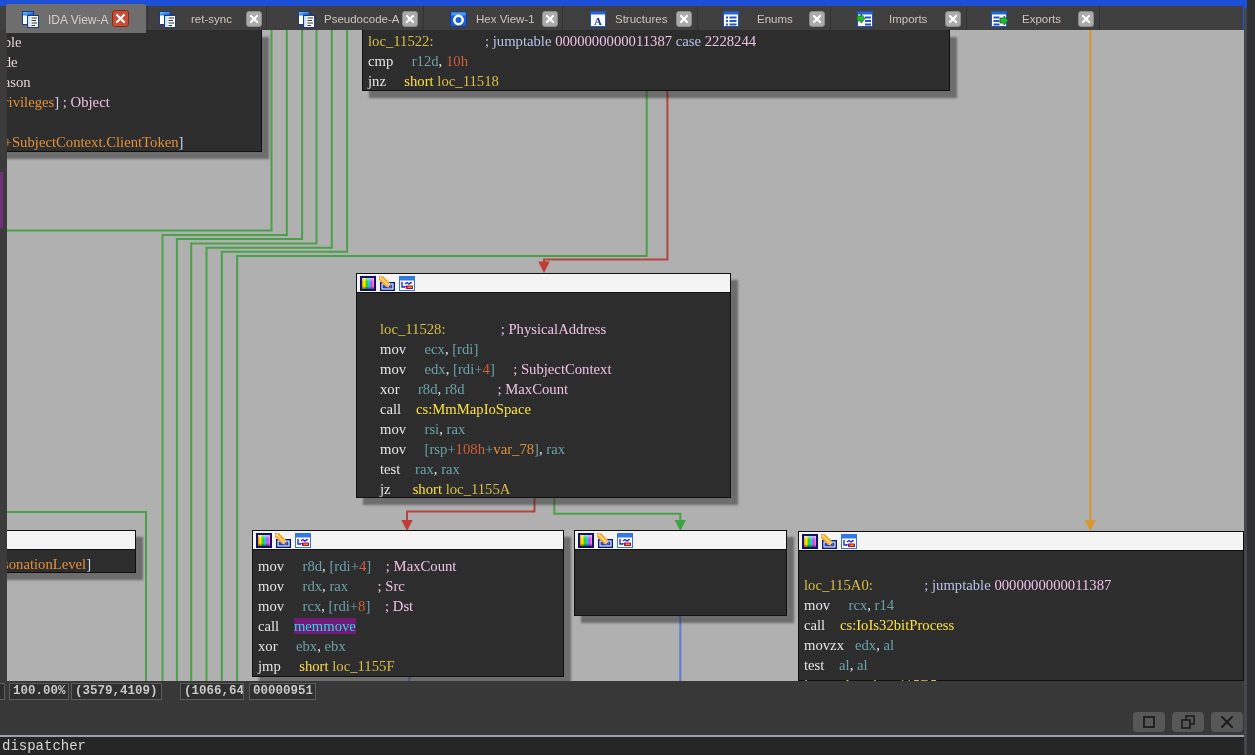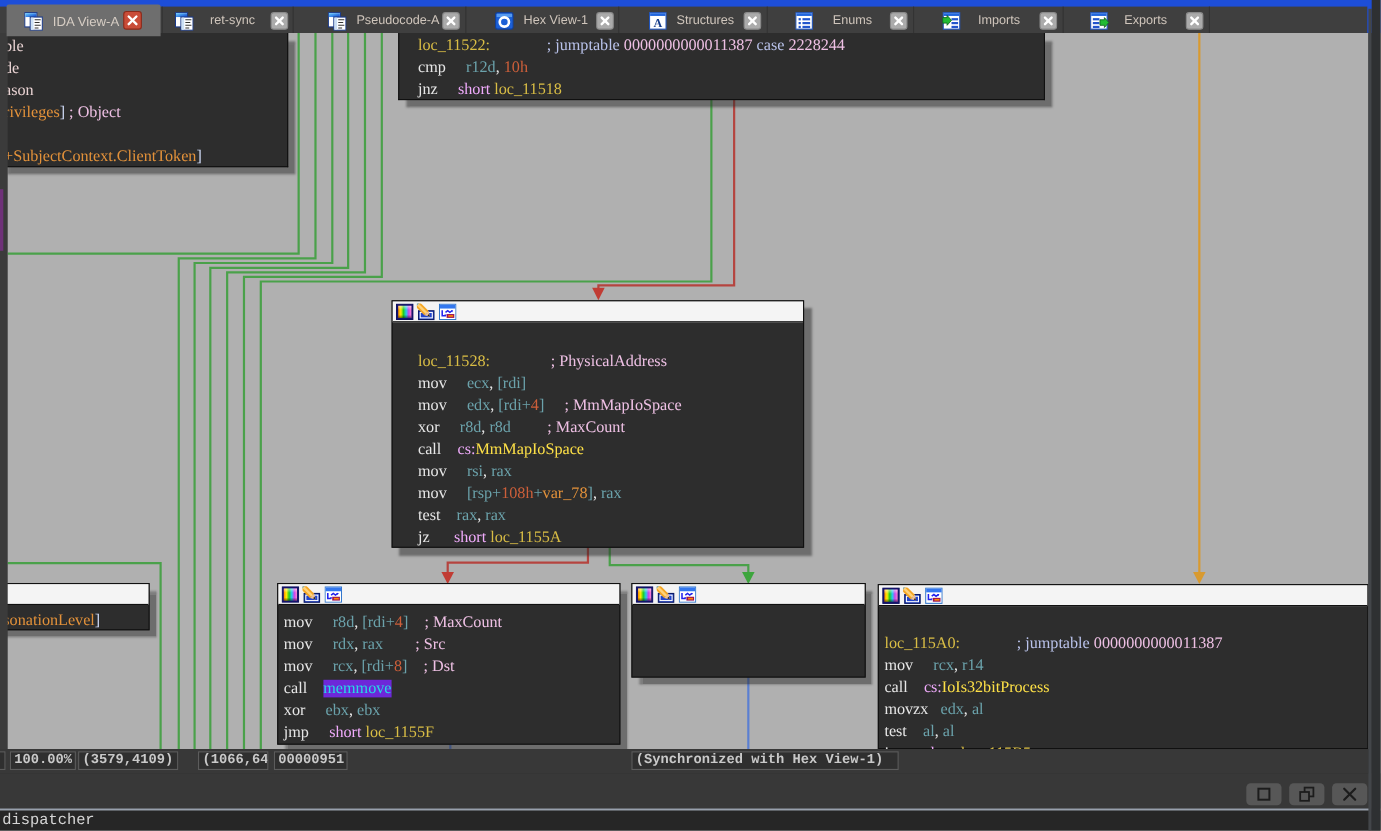--- a/index.html
+++ b/index.html
@@ -1,23 +1,23 @@
 <!DOCTYPE html>
 <html><head><meta charset="utf-8"><style>
 html,body{margin:0;padding:0;}
 body{width:1255px;height:755px;background:#2c2c2c;overflow:hidden;position:relative;font-family:"Liberation Mono",monospace;}
 #graph{position:absolute;left:0;top:30px;width:1244px;height:651px;background:#b0b0b0;overflow:hidden;}
 .node{position:absolute;background:#2d2d2d;border:1px solid #101010;box-shadow:7px 7px 2px rgba(42,42,42,0.5);box-sizing:border-box;}
 .title{height:18px;background:#f4f4f4;border-bottom:1px solid #101010;position:relative;}
 .title svg{position:absolute;top:2px;}
 pre{margin:1px;font-family:Liberation Serif, serif;font-size:14.7px;line-height:20px;color:#e6e6e6;}
-.y{color:#d9bd45}.t{color:#6ba2ab}.g{color:#f0abfc}.o{color:#e2913a}
+.y{color:#d9bd45}.t{color:#6ba2ab}.g{color:#fde047}.o{color:#e2913a}
 .r{color:#cd5f3a}.m{color:#fde047}.p{color:#eec0e4}.b{color:#b9c2ea}
 .pw{color:#e8d2d2}.lb{color:#ccd6f2}
-.hl{background:#6d28d9;color:#24dce4}
+.hl{background:#701a75;color:#24dce4}
 #strip{position:absolute;left:0;top:0;width:7px;height:651px;background:#3b3b3b;}
 #purple{position:absolute;left:0;top:142px;width:3px;height:56px;background:#6e3178;}
 #tabbar{position:absolute;left:0;top:0;width:1255px;height:30px;background:#1d4ed8;}
 #tabstrip{position:absolute;left:0;top:6px;width:1243px;height:24px;background:#3f3f3f;}
 .xbtn{position:absolute;top:0px;width:16px;height:16px;border-radius:3px;background:#ababab;border:1px solid #8a8a8a;box-sizing:border-box;}
 #activetab{position:absolute;left:6px;top:4px;width:140px;height:29px;background:#6e6e6e;border-radius:2px 2px 0 0;}
 #statusbar{position:absolute;left:0;top:681px;width:1244px;height:22px;background:#383838;}
 .seg{position:absolute;top:2px;height:17px;background:#2f2f2f;border:1px solid #5c5c5c;box-sizing:border-box;color:#c9c9c9;font-size:12.5px;font-weight:bold;line-height:14px;padding-left:3px;font-family:"Liberation Mono",monospace;white-space:pre;overflow:hidden;}
 #botarea{position:absolute;left:0;top:703px;width:1255px;height:32px;background:#383838;}
 .wbtn{position:absolute;top:9px;width:32px;height:20px;background:#575757;border-radius:4px;}
@@ -55,21 +55,21 @@
 </svg>
 <div class="node" style="left:-1px;top:0px;width:263px;height:122px;border-top:none;border-left:none">
       <pre style="padding-top:1px"><span class="pw"> ble</span>
 <span class="pw"> de</span>
 <span class="pw"> ason</span>
  <span class="o">rivileges</span><span class="lb">]</span> <span class="p">; Object</span>
 
  <span class="o">+SubjectContext.ClientToken</span><span class="lb">]</span></pre>
     </div>
 <div class="node" style="left:362px;top:0px;width:588px;height:61px;border-top:none">
-      <pre style="padding-left:16px"><span class="y">loc_11522:</span>              <span class="b">; jumptable </span><span class="p">0000000000011387</span><span class="b"> case </span><span class="p">2228244</span>
+      <pre style="padding-left:4px"><span class="y">loc_11522:</span>              <span class="b">; jumptable </span><span class="p">0000000000011387</span><span class="b"> case </span><span class="p">2228244</span>
 cmp     <span class="t">r12d</span>, <span class="r">10h</span>
 jnz     <span class="g">short </span><span class="y">loc_11518</span></pre>
     </div>
 <div class="node" style="left:356px;top:243px;width:375px;height:225px">
       <div class="title">
         <svg class="ti" width="16" height="15" viewBox="0 0 16 15" style="left:3px">
           <rect x="0.5" y="0.5" width="15" height="14" fill="#151570" stroke="#101060"></rect>
           <defs>
             <linearGradient id="rb1" x1="0" y1="0" x2="1" y2="0">
               <stop offset="0" stop-color="#ff8800"></stop>
@@ -111,21 +111,21 @@
           </g>
           <polygon points="5,10 7,10 6,12" fill="#2222ee"></polygon>
           <polygon points="11,6 13,6 12,8" fill="#2222ee"></polygon>
           <rect x="7" y="9.5" width="7" height="3.5" fill="#991155"></rect>
           <rect x="8.5" y="10.5" width="4.5" height="1.5" fill="#ff8800"></rect>
         </svg>
       </div>
       <pre style="padding:5px 0 0 22px"> 
 <span class="y">loc_11528:</span>               <span class="p">; PhysicalAddress</span>
 mov     <span class="t">ecx</span>, <span class="t">[rdi]</span>
-mov     <span class="t">edx</span>, <span class="t">[rdi+</span><span class="r">4</span><span class="t">]</span>     <span class="p">; MmMapIoSpace</span>
+mov     <span class="t">edx</span>, <span class="t">[rdi+</span><span class="r">4</span><span class="t">]</span>     <span class="p">; SubjectContext</span>
 xor     <span class="t">r8d</span>, <span class="t">r8d</span>         <span class="p">; MaxCount</span>
 call    <span class="g">cs:</span><span class="m">MmMapIoSpace</span>
 mov     <span class="t">rsi</span>, <span class="t">rax</span>
 mov     <span class="t">[rsp+</span><span class="r">108h</span><span class="t">+</span><span class="o">var_78</span><span class="t">]</span>, <span class="t">rax</span>
 test    <span class="t">rax</span>, <span class="t">rax</span>
 jz      <span class="g">short </span><span class="y">loc_1155A</span></pre>
     </div>
 <div class="node" style="left:252px;top:500px;width:312px;height:147px">
       <div class="title">
         <svg class="ti" width="16" height="15" viewBox="0 0 16 15" style="left:3px">
@@ -459,21 +459,20 @@
           <line x1="10" y1="4" x2="4" y2="10"></line>
         </g>
       </svg></div>
 </div>
 <div id="statusbar">
 <div class="seg" style="left:-4px;width:9px"></div>
 <div class="seg" style="left:9px;width:60px">100.00%</div>
 <div class="seg" style="left:71px;width:91px">(3579,4109)</div>
 <div class="seg" style="left:180px;width:64px">(1066,645)</div>
 <div class="seg" style="left:249px;width:67px">00000951</div>
-<div class="seg" style="left:574px;width:243px">(Synchronized with Hex View-1)</div>
 </div>
 <div id="botarea">
 <div class="wbtn" style="left:1133px"><svg width="32" height="20">
         <rect x="11" y="5" width="10" height="10" fill="none" stroke="#1c1c1c" stroke-width="1.8"></rect>
       </svg></div>
 <div class="wbtn" style="left:1172px"><svg width="32" height="20">
         <rect x="14" y="4" width="8" height="8" fill="none" stroke="#1c1c1c" stroke-width="1.6"></rect>
         <rect x="10" y="8" width="8" height="8" fill="#575757" stroke="#1c1c1c" stroke-width="1.6"></rect>
       </svg></div>
 <div class="wbtn" style="left:1211px"><svg width="32" height="20">

